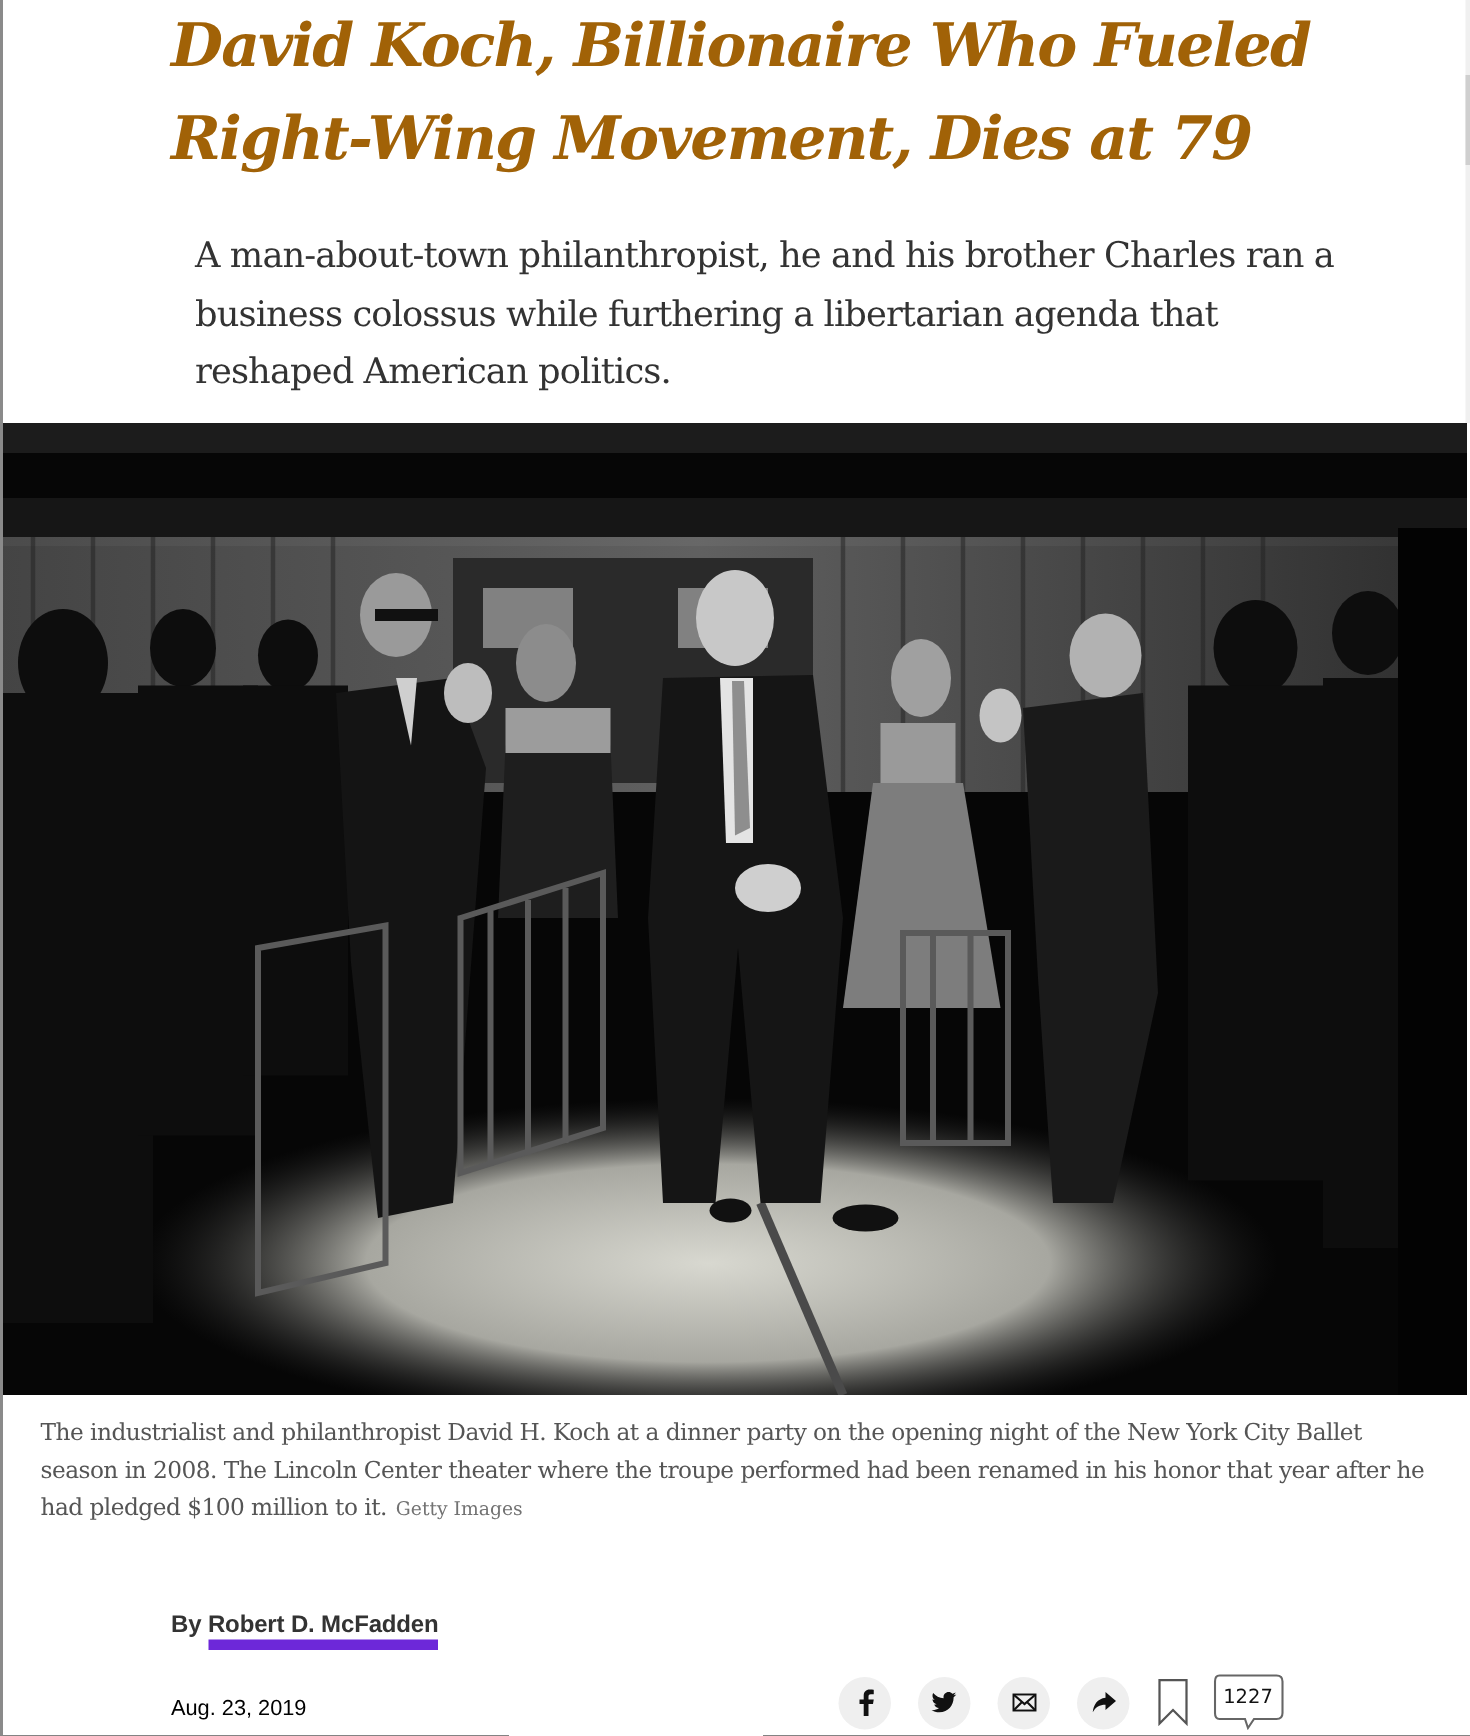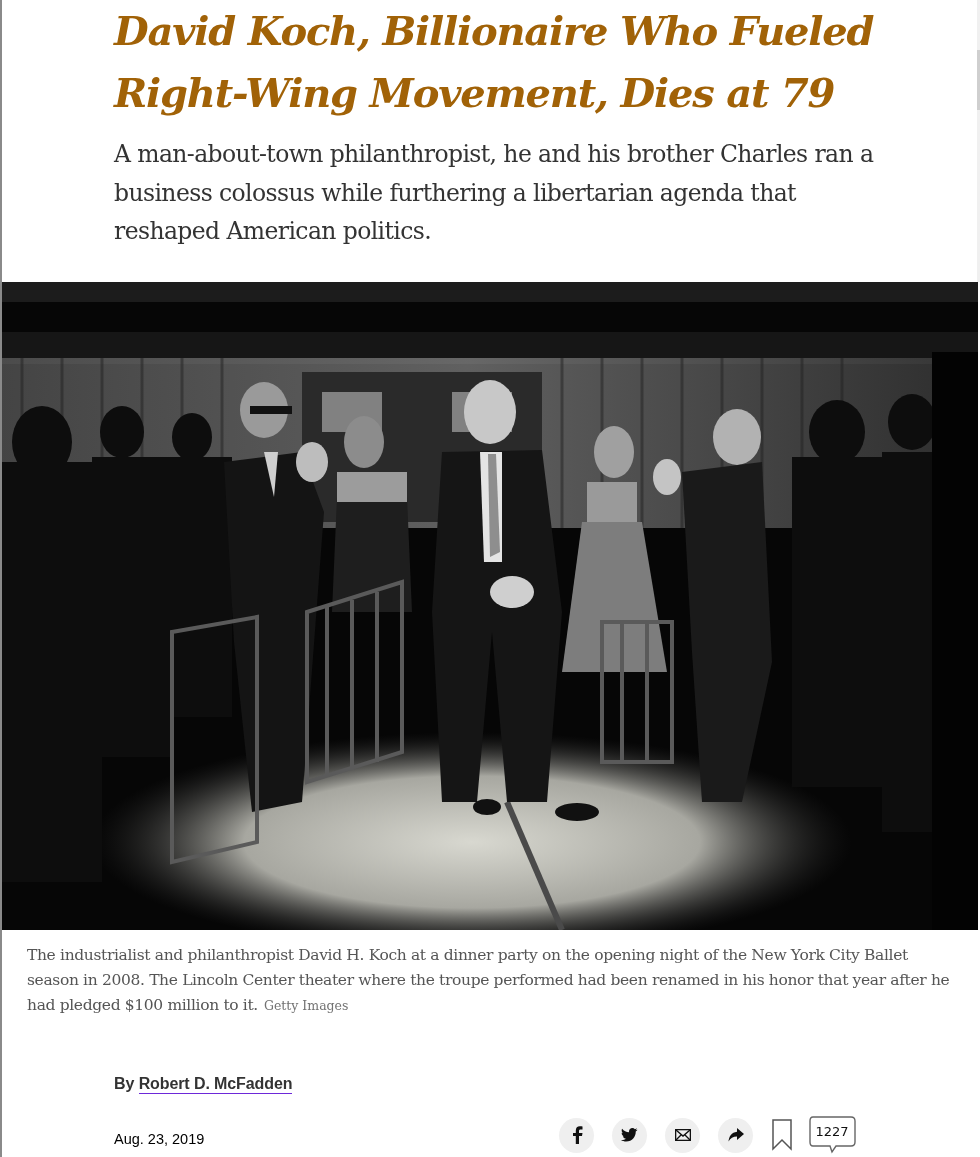--- a/index.html
+++ b/index.html
@@ -13,21 +13,21 @@
   .right-edge .thumb { position: absolute; left: 0; top: 50px; width: 3px; height: 60px; background: #cfcfcf; }
 
   .headline {
     position: absolute; left: 114px; top: 0px; width: 800px;
     margin: 0;
     font-family: "DejaVu Serif", serif; font-style: italic; font-weight: bold;
     font-size: 40px; line-height: 62px; color: #a16207; letter-spacing: -1.2px;
   }
   .summary {
     position: absolute; left: 114px; top: 135px; width: 760px;
-    margin: 0;
+    margin: 16px;
     font-family: "DejaVu Serif", serif; font-size: 23.5px; line-height: 38.5px;
     color: #333333; letter-spacing: -0.6px;
   }
 
   .photo {
     position: absolute; left: 2px; top: 282px; width: 976px; height: 648px;
     overflow: hidden; background: #050505;
   }
   .photo svg { display: block; }
 
@@ -36,21 +36,21 @@
     font-family: "DejaVu Serif", serif; font-size: 15.5px; line-height: 25px;
     color: #555555; letter-spacing: -0.35px;
   }
   .caption .credit { font-size: 12.5px; color: #727272; margin-left: 6px; letter-spacing: 0; }
 
   .byline {
     position: absolute; left: 114px; top: 1075px;
     font-family: "Liberation Sans", sans-serif; font-weight: bold; font-size: 16px;
     color: #333333; letter-spacing: -0.1px;
   }
-  .byline .author { border-bottom: 1px solid #6d28d9; padding-bottom: 1px; cursor: pointer; }
+  .byline .author { border-bottom: 7px solid #6d28d9; padding-bottom: 1px; cursor: pointer; }
 
   .dateline {
     position: absolute; left: 114px; top: 1131px;
     font-family: "Liberation Sans", sans-serif; font-size: 14.5px; color: #000000;
   }
 
   .share-tools { position: absolute; left: 559px; top: 1117px; height: 36px; display: flex; align-items: center; }
   .share-btn {
     width: 35px; height: 35px; border-radius: 50%; background: #efefef;
     display: flex; align-items: center; justify-content: center; margin-right: 18px; cursor: pointer;

